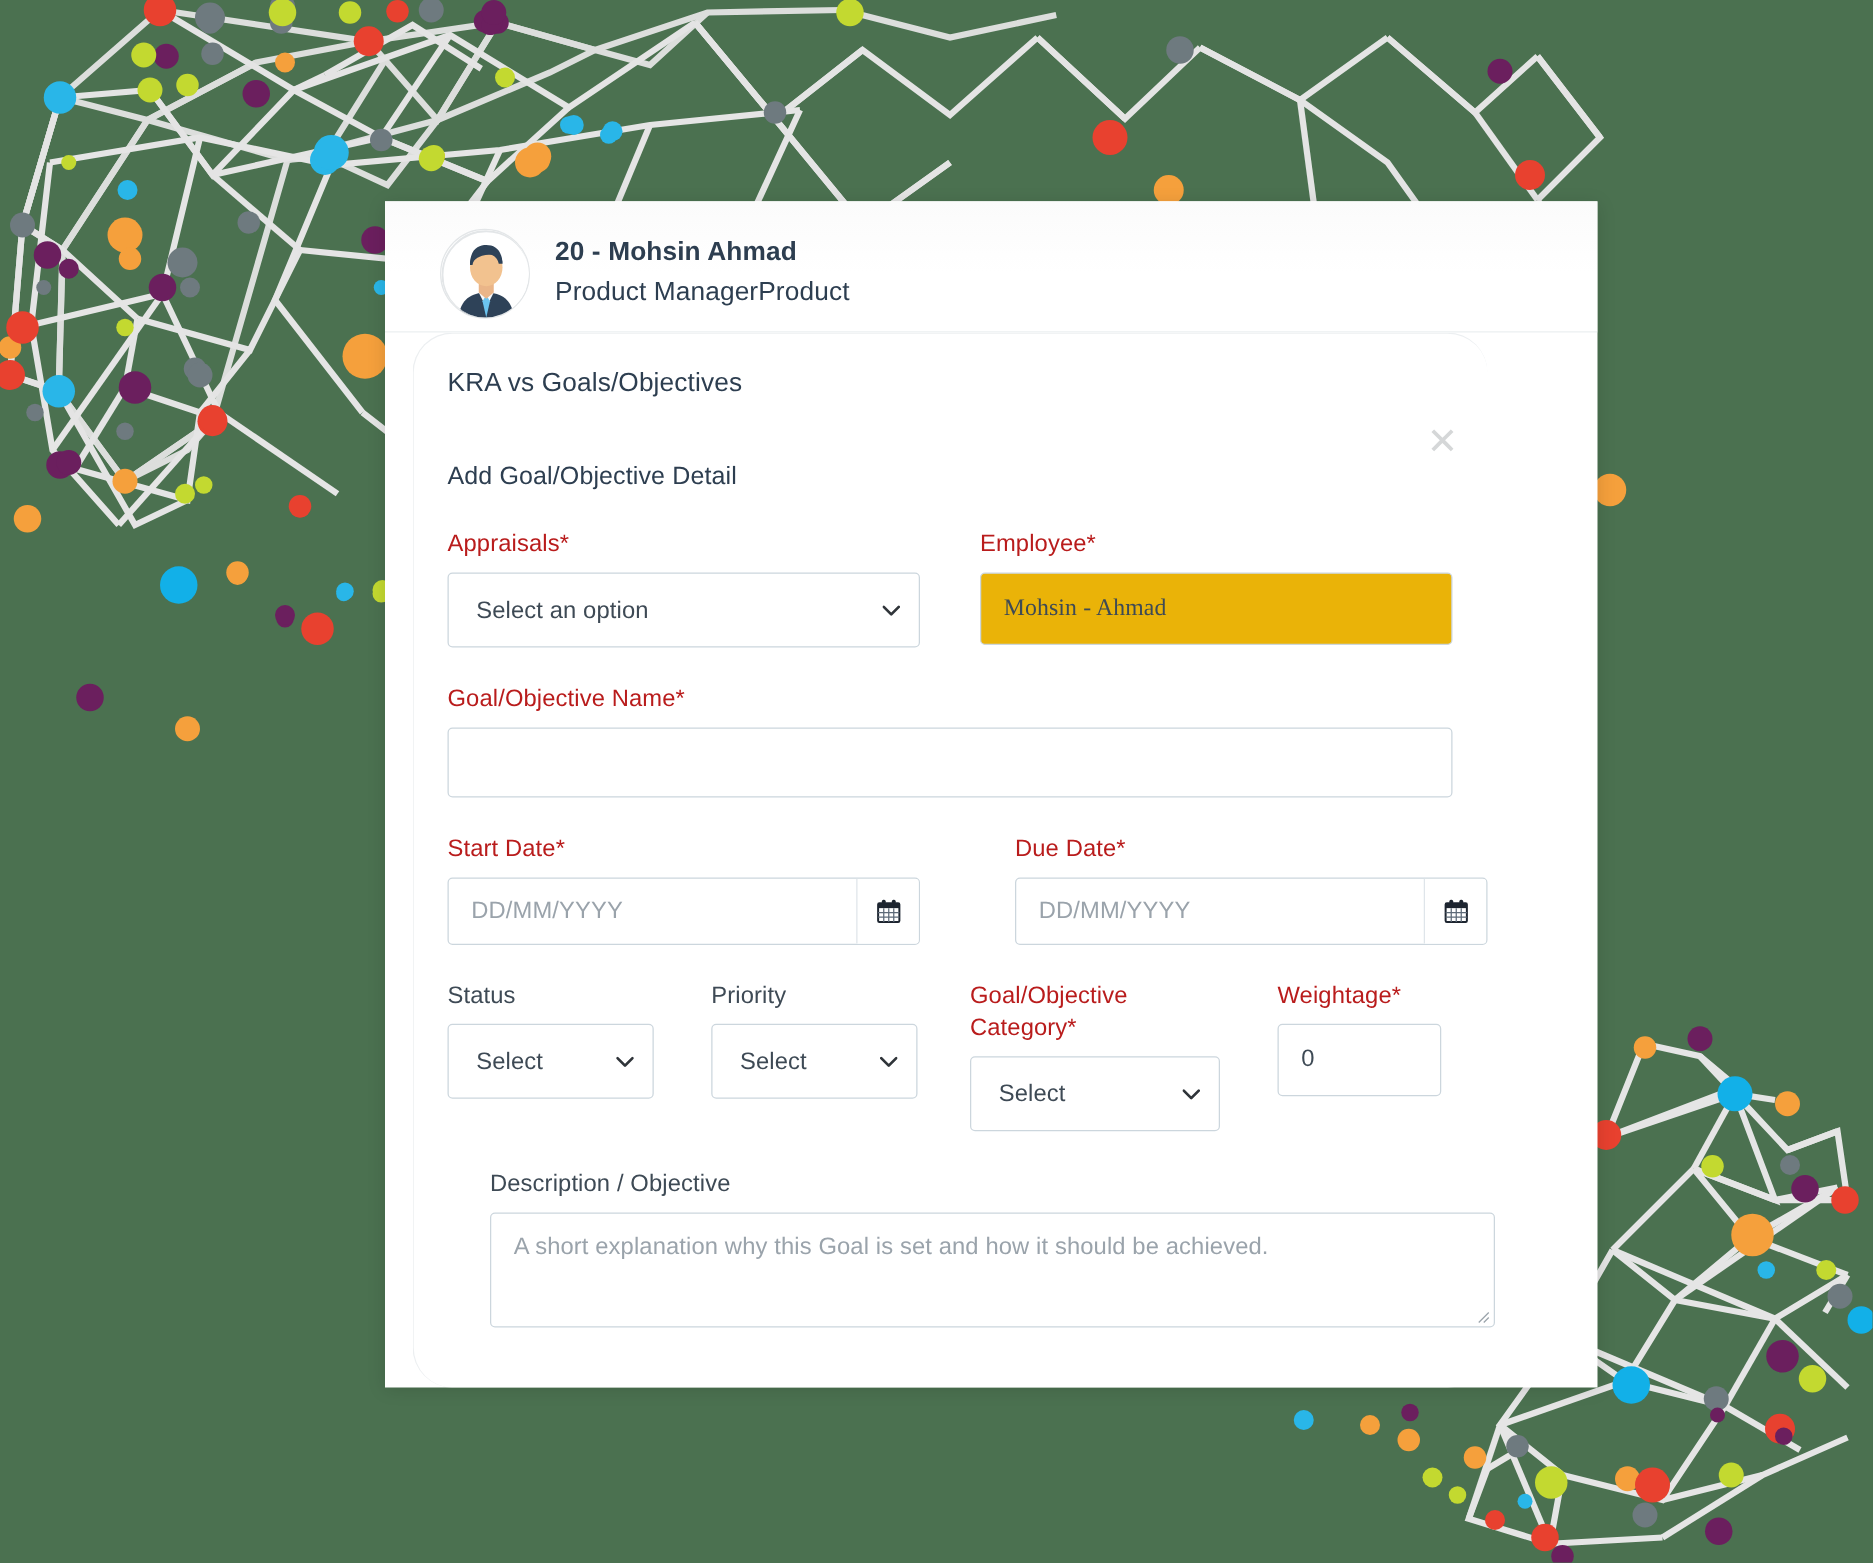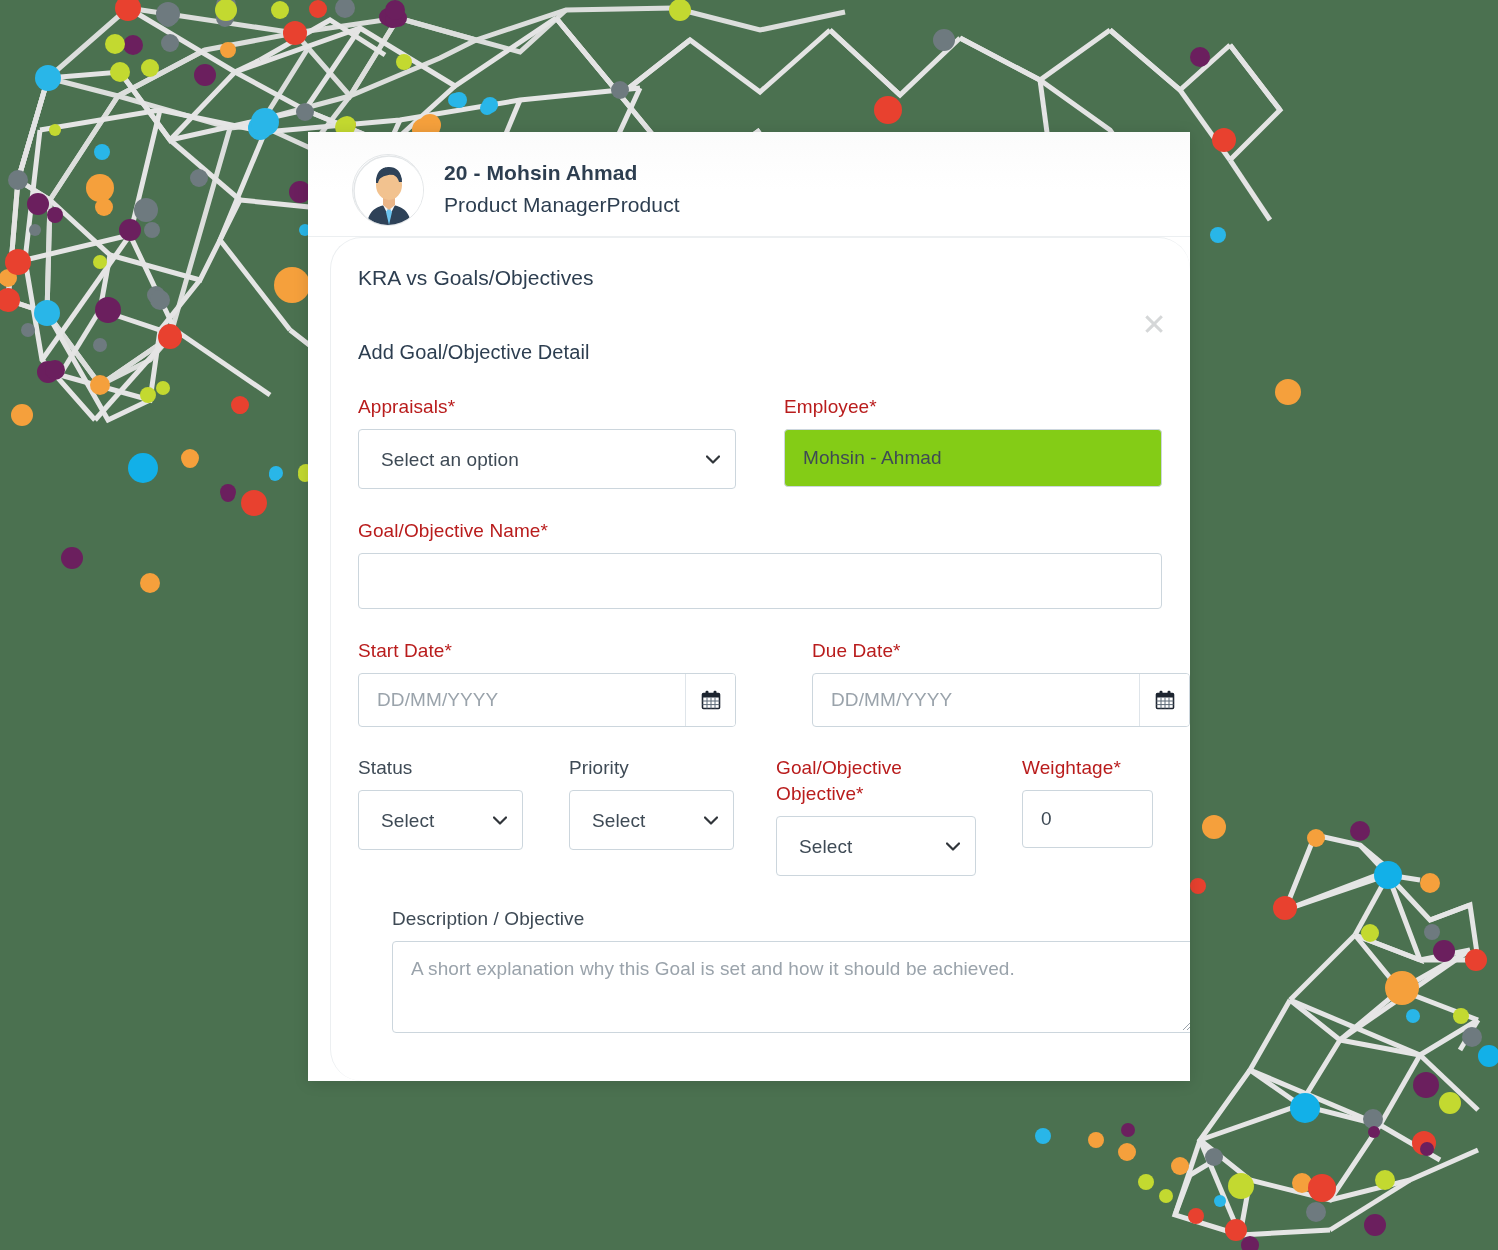--- a/index.html
+++ b/index.html
@@ -18,22 +18,22 @@
   #bg-network {
     position: absolute;
     left: 0; top: 0;
     width: 1498px; height: 1250px;
     pointer-events: none;
   }
 
   
   #modal {
     position: absolute;
-    left: 308px; top: 132px;
-    width: 882px; height: 949px;
+    left: 308px; top: 161px;
+    width: 970px; height: 949px;
     background: #ffffff;
     overflow: hidden;
     box-shadow: 0 2px 14px rgba(0,0,0,0.13);
   }
 
   
   .modal-header {
     height: 105px;
     padding: 20px 0 0 44px;
     display: flex;
@@ -528,21 +528,21 @@
             </select>
             <span class="chev">
               <svg viewBox="0 0 14 9">
                   <path d="M1 1.5 L7 7.5 L13 1.5" fill="none" stroke="#30353a" stroke-width="2.2" stroke-linecap="round" stroke-linejoin="round"></path>
                 </svg>
             </span>
           </div>
         </div>
         <div style="width:378px;margin-left:48px;">
           <label class="lbl req">Employee*</label>
-          <input class="field-ctrl txt-in" style="width: 378px; height: 58px; background: #84cc16;" readonly="" value="Mohsin - Ahmad">
+          <input class="field-ctrl txt-in" style="width: 378px; height: 58px; background: #eab308; font-family: Liberation Serif, serif;" readonly="" value="Mohsin - Ahmad">
         </div>
       </div>
 
       <div style="margin-top:29px;">
         <label class="lbl req">Goal/Objective Name*</label>
         <input class="field-ctrl txt-in" style="width: 804px; height: 56px;" placeholder="">
       </div>
 
       <div class="row" style="margin-top:29px;gap:28px;">
         <div style="width:378px;">
@@ -613,21 +613,21 @@
             <span class="chev">
               <svg viewBox="0 0 14 9">
                   <path d="M1 1.5 L7 7.5 L13 1.5" fill="none" stroke="#30353a" stroke-width="2.2" stroke-linecap="round" stroke-linejoin="round"></path>
                 </svg>
             </span>
           </div>
         </div>
 
         <div style="width:200px;margin-left:42px;">
           <label class="lbl req" style="margin-bottom:0;">Goal/Objective</label>
-          <label class="lbl req">Objective*</label>
+          <label class="lbl req">Category*</label>
           <div class="sel" style="width:200px;height:60px;">
             <select class="field-ctrl">
               <option>Select</option>
             </select>
             <span class="chev">
               <svg viewBox="0 0 14 9">
                   <path d="M1 1.5 L7 7.5 L13 1.5" fill="none" stroke="#30353a" stroke-width="2.2" stroke-linecap="round" stroke-linejoin="round"></path>
                 </svg>
             </span>
           </div>

